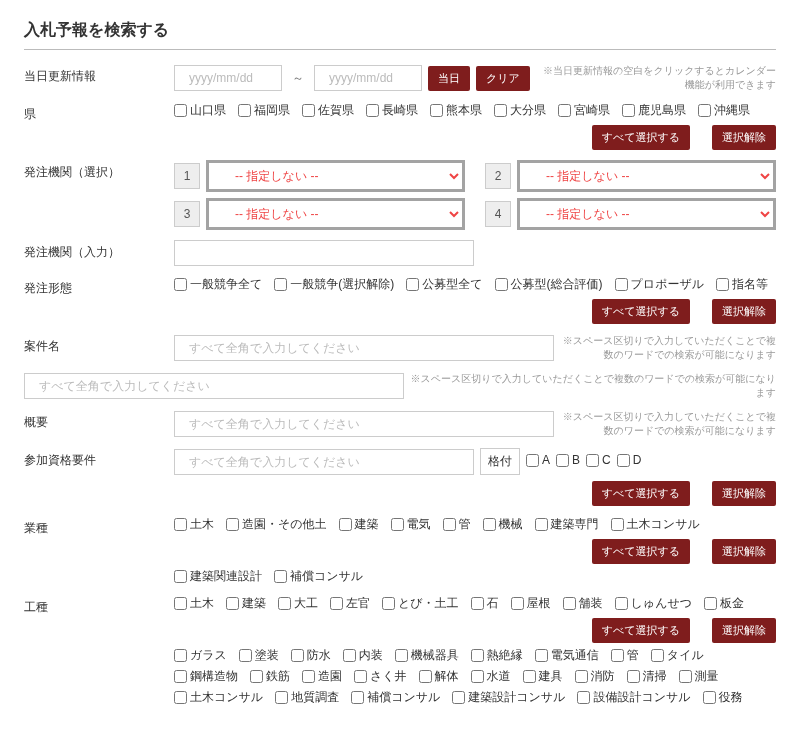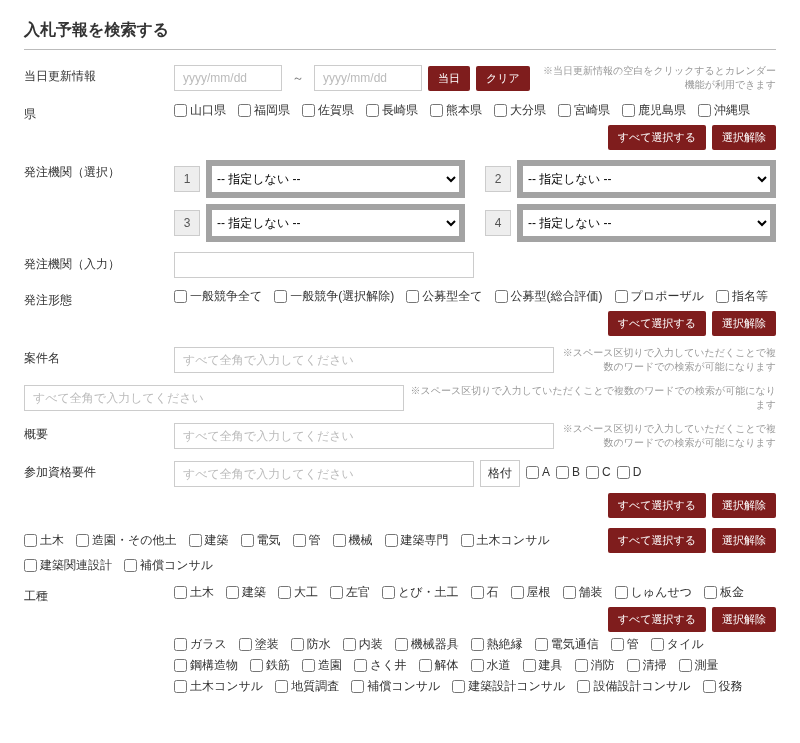--- a/index.html
+++ b/index.html
@@ -2,34 +2,34 @@
 <html><head>
 <meta charset="utf-8">
 <style>
   * { box-sizing:border-box; margin:0; padding:0; font-family:"Hiragino Kaku Gothic ProN","Yu Gothic",Meiryo,sans-serif; }
   body { background:#fff; color:#333; font-size:12px; padding:20px 24px; width:800px; }
   h1 { font-size:16px; color:#333; margin-bottom:8px; }
   hr.title-rule { border:none; border-top:1px solid #bbb; margin-bottom:14px; }
   .row { display:flex; align-items:flex-start; margin-bottom:10px; }
   .label { width:150px; padding-top:4px; color:#333; font-size:12px; flex-shrink:0; }
   .field { flex:1; display:flex; flex-wrap:wrap; align-items:center; gap:6px; }
-  input[type=text] { border:1px solid #ccc; padding:5px 8px; font-size:12px; color:#333; }
+  input[type=text] { border:1px solid #ccc; padding:5px 14px; font-size:12px; color:#333; }
   input[type=text]::placeholder { color:#bbb; }
   .date-input { width:108px; }
   .tilde { color:#777; padding:0 4px; }
   .btn { border:none; padding:5px 10px; font-size:11px; color:#fff; cursor:pointer; border-radius:2px; }
   .btn-dark { background:#7f1d1d; }
   .note { color:#999; font-size:10px; line-height:1.4;text-align:right; }
   .note-star::before { content:"※"; }
   .cb { display:inline-flex; align-items:center; gap:3px; margin-right:6px; font-size:12px; }
   .cb input[type=checkbox] { width:13px; height:13px; }
   .sel-row { display:flex; align-items:center; gap:6px; flex:1; }
   .num-box { width:26px; height:26px; background:#eee; border:1px solid #ccc; display:flex; align-items:center; justify-content:center; font-size:12px; color:#555; }
-  select { border:6px solid #a3a3a3; padding:5px 1px; font-size:12px; color:#000000; background:#fff; }
-  .right-btns { display:flex; gap:6px; margin-left:auto; }
+  select { border:3px solid #a3a3a3; padding:5px 22px; font-size:12px; color:#ef4444; background:#fff; }
+  .right-btns { display:flex; gap:22px; margin-left:auto; }
   .grade-box { border:1px solid #ccc; padding:4px 7px; }
   .flexline { display:flex; align-items:center; gap:6px; flex-wrap:wrap; }
 </style>
 </head>
 <body>
 
 <h1>入札予報を検索する</h1>
 <hr class="title-rule">
 
 <div class="row">
@@ -203,20 +203,21 @@
           </label></span>
       <div class="right-btns">
         <button class="btn btn-dark">すべて選択する</button>
         <button class="btn btn-dark">選択解除</button>
       </div>
     </div>
   </div>
 </div>
 
 <div class="row">
+  <div class="label">業種</div>
   <div class="field" style="flex-direction:column;align-items:flex-start;gap:4px">
     <div class="flexline" style="width:100%">
       <span id="ind-row1" class="flexline">
           <label class="cb">
             <input type="checkbox" style="">
             <span>土木</span>
           </label>
           <label class="cb">
             <input type="checkbox" style="">
             <span>造園・その他土</span>

